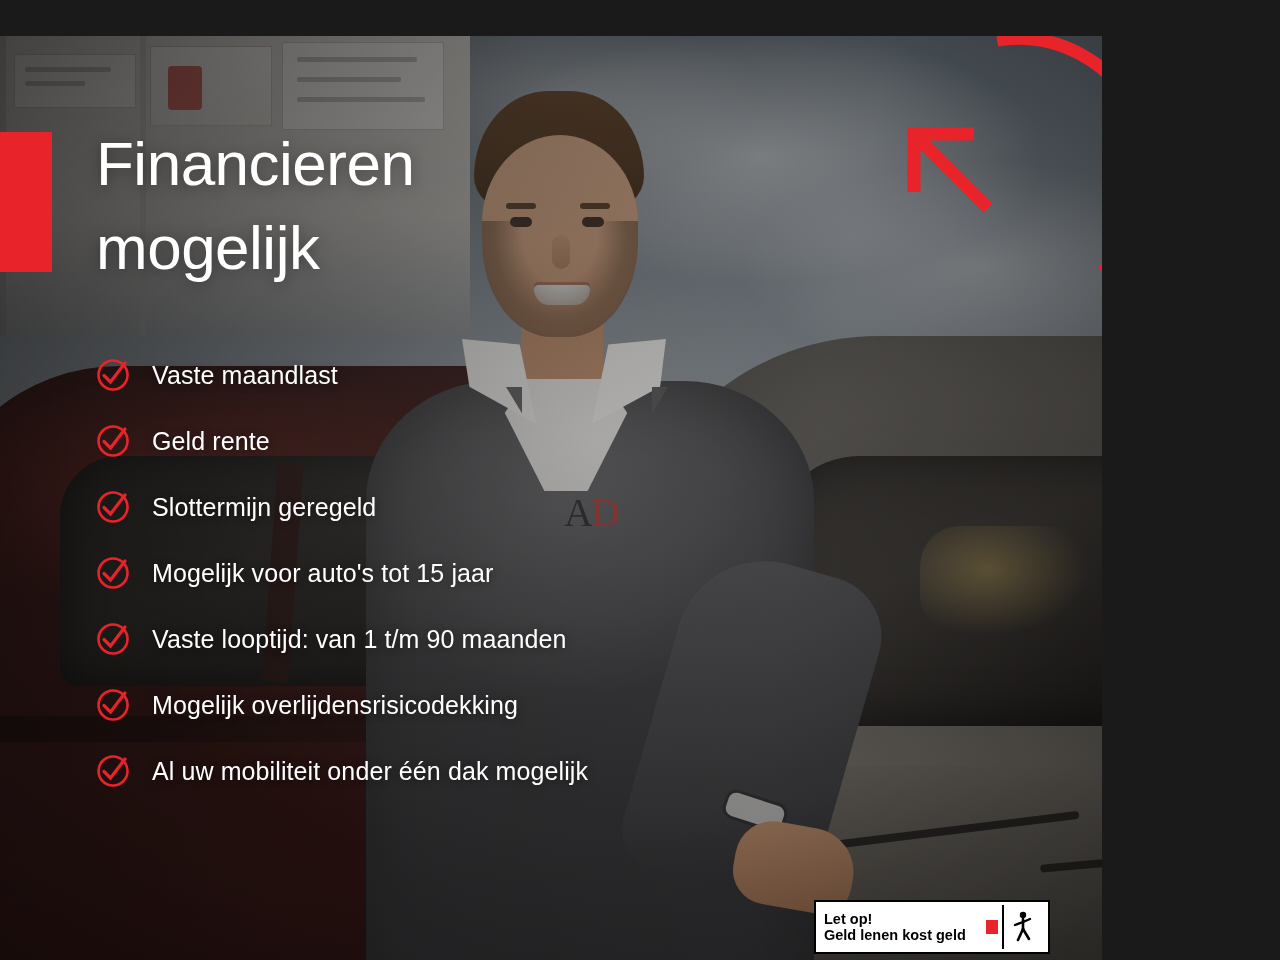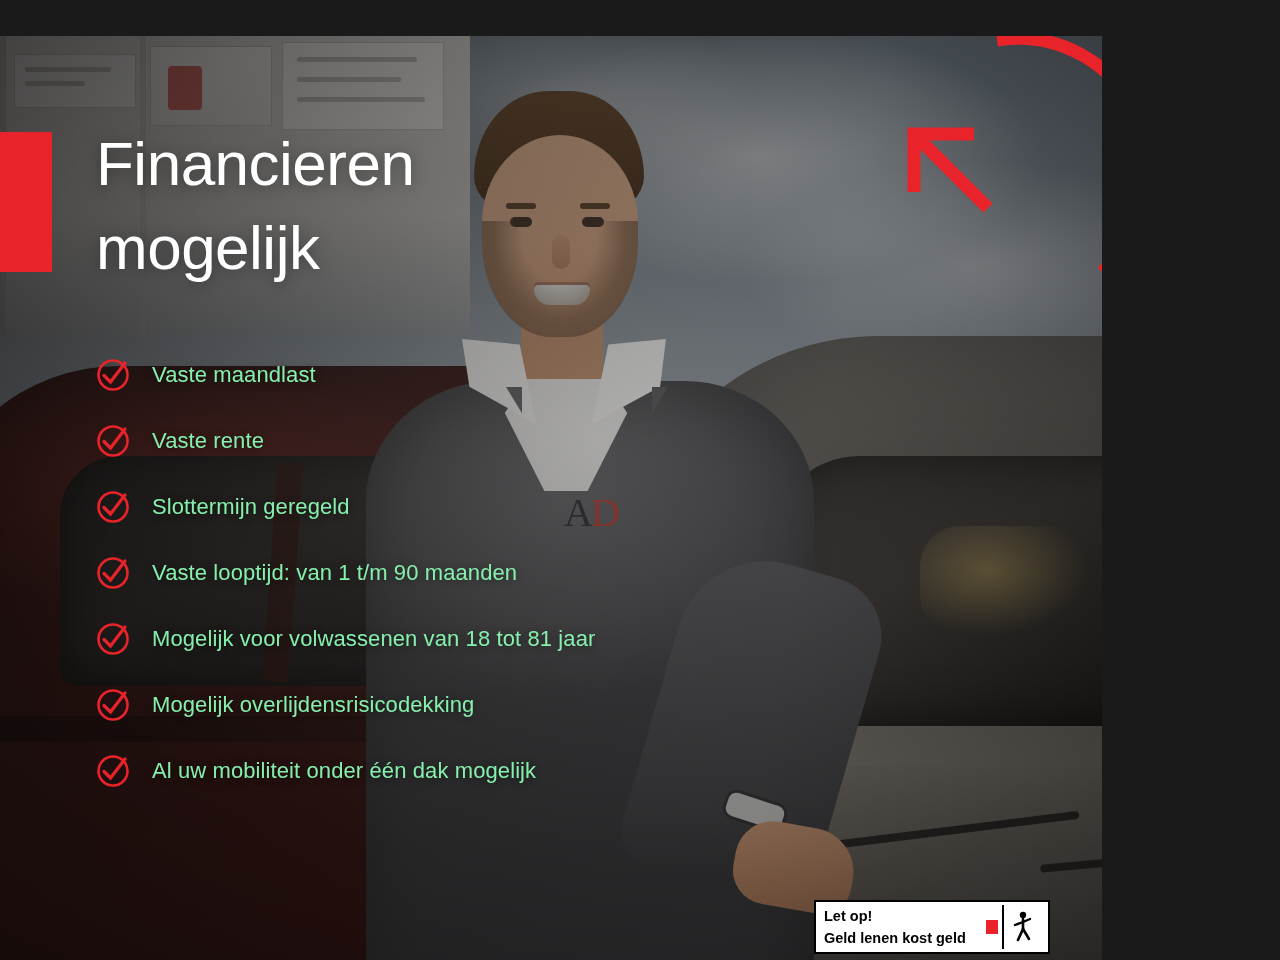--- a/index.html
+++ b/index.html
@@ -295,22 +295,22 @@
     align-items: center;
     height: 66px;
   }
   .check {
     width: 34px; height: 34px;
     flex: 0 0 34px;
     margin-right: 22px;
     position: relative;
   }
   .feature-label {
-    color: #86efac;
-    font-size: 22px;
+    color: #ffffff;
+    font-size: 25px;
     letter-spacing: .1px;
     text-shadow: 0 1px 8px rgba(0,0,0,.45);
     white-space: nowrap;
   }
 
   
   .legal {
     position: absolute;
     right: 52px; bottom: 42px;
     width: 236px; height: 54px;
@@ -318,21 +318,21 @@
     border: 2px solid #000000;
     display: flex;
     align-items: center;
     padding: 0 8px;
     box-sizing: border-box;
   }
   .legal-text {
     font-size: 14.5px;
     font-weight: bold;
     color: #000;
-    line-height: 22px;
+    line-height: 16px;
     flex: 1 1 auto;
     white-space: pre-line;
   }
   .legal-red {
     width: 12px; height: 14px;
     background: #e8232a;
     margin-right: 4px;
     flex: 0 0 12px;
   }
   .legal-fig {
@@ -430,53 +430,53 @@
       <span class="feature-label">Vaste maandlast</span>
     </div>
 
     <div class="feature">
       <span class="check">
         <svg viewBox="0 0 34 34" width="34" height="34">
           <circle cx="17" cy="17" r="14.5" fill="none" stroke="#e8232a" stroke-width="2.6"></circle>
           <path d="M8 17.5 L14.5 24 L29 5" fill="none" stroke="#e8232a" stroke-width="3.2" stroke-linecap="round"></path>
         </svg>
       </span>
-      <span class="feature-label">Vaste rente</span>
+      <span class="feature-label">Geld rente</span>
     </div>
 
     <div class="feature">
       <span class="check">
         <svg viewBox="0 0 34 34" width="34" height="34">
           <circle cx="17" cy="17" r="14.5" fill="none" stroke="#e8232a" stroke-width="2.6"></circle>
           <path d="M8 17.5 L14.5 24 L29 5" fill="none" stroke="#e8232a" stroke-width="3.2" stroke-linecap="round"></path>
         </svg>
       </span>
       <span class="feature-label">Slottermijn geregeld</span>
     </div>
 
+    <div class="feature">
+      <span class="check">
+        <svg viewBox="0 0 34 34" width="34" height="34">
+          <circle cx="17" cy="17" r="14.5" fill="none" stroke="#e8232a" stroke-width="2.6"></circle>
+          <path d="M8 17.5 L14.5 24 L29 5" fill="none" stroke="#e8232a" stroke-width="3.2" stroke-linecap="round"></path>
+        </svg>
+      </span>
+      <span class="feature-label">Mogelijk voor auto's tot 15 jaar</span>
+    </div>
 
     <div class="feature">
       <span class="check">
         <svg viewBox="0 0 34 34" width="34" height="34">
           <circle cx="17" cy="17" r="14.5" fill="none" stroke="#e8232a" stroke-width="2.6"></circle>
           <path d="M8 17.5 L14.5 24 L29 5" fill="none" stroke="#e8232a" stroke-width="3.2" stroke-linecap="round"></path>
         </svg>
       </span>
       <span class="feature-label">Vaste looptijd: van 1 t/m 90 maanden</span>
     </div>
 
-    <div class="feature">
-      <span class="check">
-        <svg viewBox="0 0 34 34" width="34" height="34">
-          <circle cx="17" cy="17" r="14.5" fill="none" stroke="#e8232a" stroke-width="2.6"></circle>
-          <path d="M8 17.5 L14.5 24 L29 5" fill="none" stroke="#e8232a" stroke-width="3.2" stroke-linecap="round"></path>
-        </svg>
-      </span>
-      <span class="feature-label">Mogelijk voor volwassenen van 18 tot 81 jaar</span>
-    </div>
 
     <div class="feature">
       <span class="check">
         <svg viewBox="0 0 34 34" width="34" height="34">
           <circle cx="17" cy="17" r="14.5" fill="none" stroke="#e8232a" stroke-width="2.6"></circle>
           <path d="M8 17.5 L14.5 24 L29 5" fill="none" stroke="#e8232a" stroke-width="3.2" stroke-linecap="round"></path>
         </svg>
       </span>
       <span class="feature-label">Mogelijk overlijdensrisicodekking</span>
     </div>

